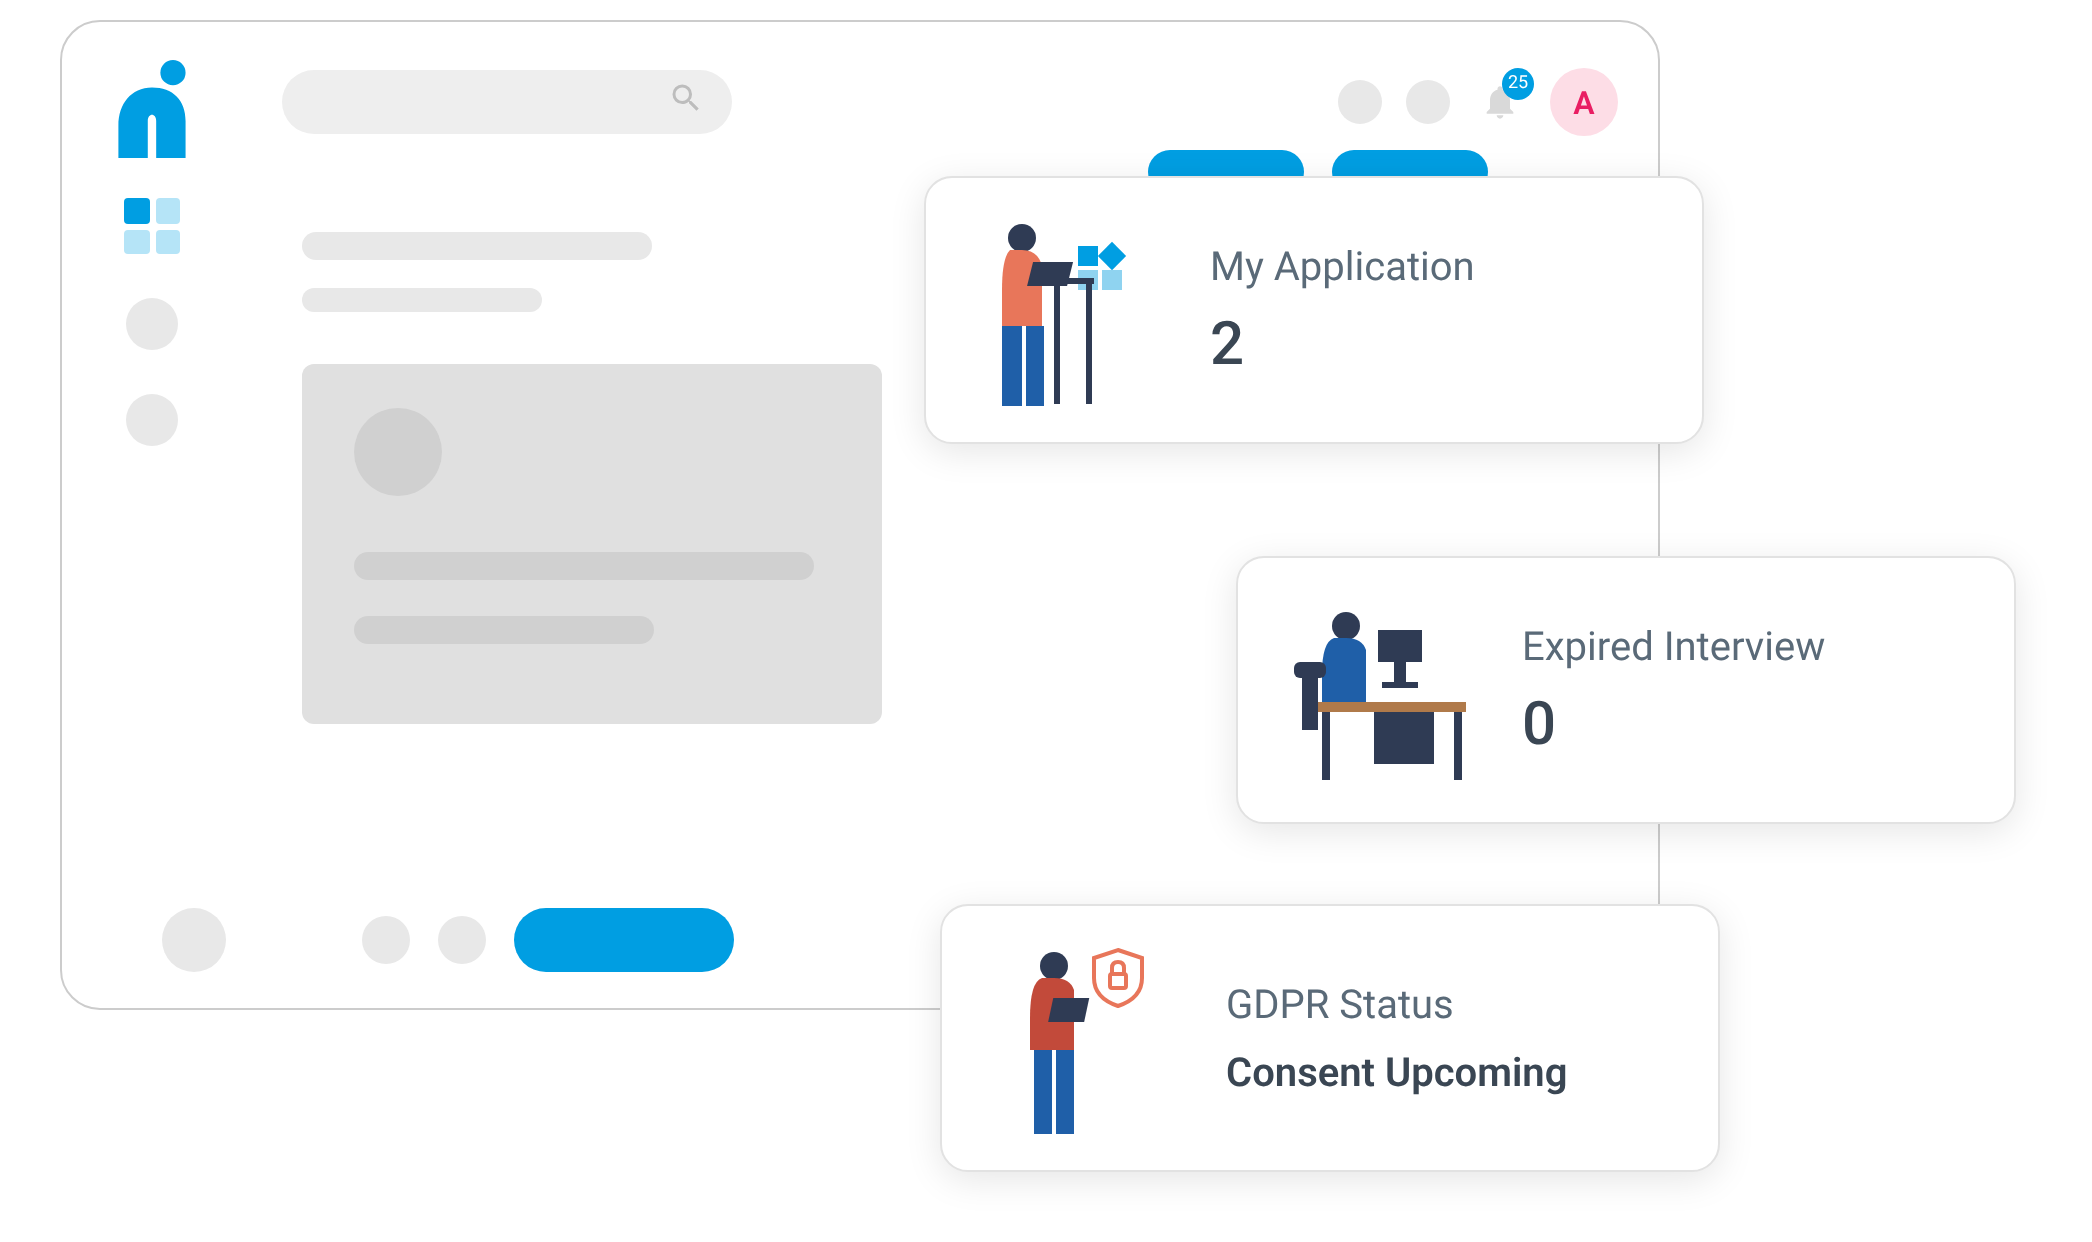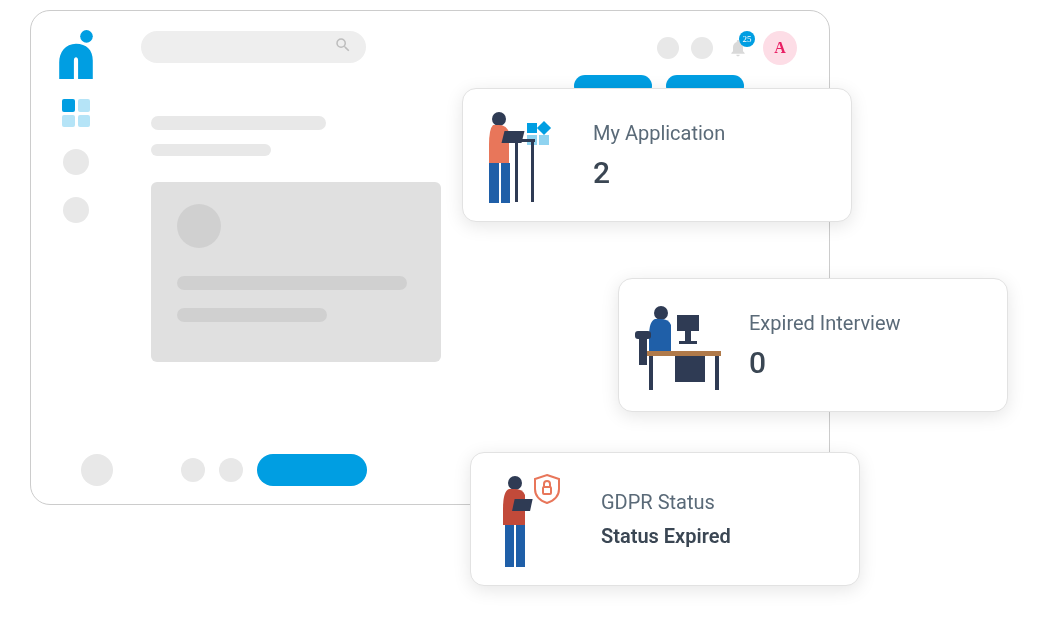--- a/index.html
+++ b/index.html
@@ -42,25 +42,24 @@
     grid-template-rows: 1fr 1fr;
     gap: 3px;
   }
   .nav-grid span { background: #b5e4f7; border-radius: 2px; }
   .nav-grid span:first-child { background: #009ee2; }
   .nav-dot {
     width: 26px; height: 26px; border-radius: 50%; background: #e8e8e8;
   }
   .topbar {
     position: absolute;
-    left: 110px; right: 32px; top: 20px;
+    left: 110px; right: 20px; top: 20px;
     height: 40px;
     display: flex;
-    align-items: flex-start;
-    font-family: Liberation Serif, serif;
+    align-items: center;
   }
   .search {
     width: 225px; height: 32px; background: #eee; border-radius: 16px;
     display: flex; align-items: center; justify-content: flex-end; padding-right: 14px;
   }
   .search svg { width: 18px; height: 18px; fill: #bdbdbd; }
   .topbar-right {
     margin-left: auto; display: flex; align-items: center; gap: 12px;
   }
   .top-dot { width: 22px; height: 22px; background: #e8e8e8; border-radius: 50%; }
@@ -105,21 +104,21 @@
 
   
   .info-card {
     position: absolute;
     background: #fff;
     border: 1px solid #e2e2e2;
     border-radius: 14px;
     box-shadow: 0 4px 18px rgba(0,0,0,0.10);
     display: flex;
     align-items: center;
-    padding: 16px 26px 16px 6px;
+    padding: 16px 26px 16px 18px;
     gap: 24px;
   }
   .info-card .illus { width: 100px; height: 100px; flex-shrink: 0; display:flex; align-items:flex-end; justify-content:center;}
   .info-card .texts { display: flex; flex-direction: column; gap: 10px; }
   .info-card .title { font-size: 20px; color: #5a6a78; font-weight: 400; }
   .info-card .value { font-size: 30px; color: #3a4653; font-weight: 500; }
   .info-card .value.str { font-size: 20px; font-weight: 600; }
 
   .card1 { top: 88px; left: 462px; width: 390px; }
   .card2 { top: 278px; left: 618px; width: 390px; }
@@ -248,15 +247,15 @@
       <rect x="44" y="30" width="18" height="12" fill="#2f3b54" transform="skewX(-12)"></rect>
       <g transform="translate(58,6)">
         <path d="M12 0 L24 4 L24 14 Q24 24 12 28 Q0 24 0 14 L0 4 Z" fill="none" stroke="#e8765a" stroke-width="2"></path>
         <rect x="8" y="12" width="8" height="7" rx="1" fill="none" stroke="#e8765a" stroke-width="2"></rect>
         <path d="M9 12 L9 9 Q9 6 12 6 Q15 6 15 9 L15 12" fill="none" stroke="#e8765a" stroke-width="2"></path>
       </g>
     </svg>
   </div>
   <div class="texts">
     <div class="title">GDPR Status</div>
-    <div class="value str">Status Expired</div>
+    <div class="value str">Consent Upcoming</div>
   </div>
 </div>
 
 </body></html>

